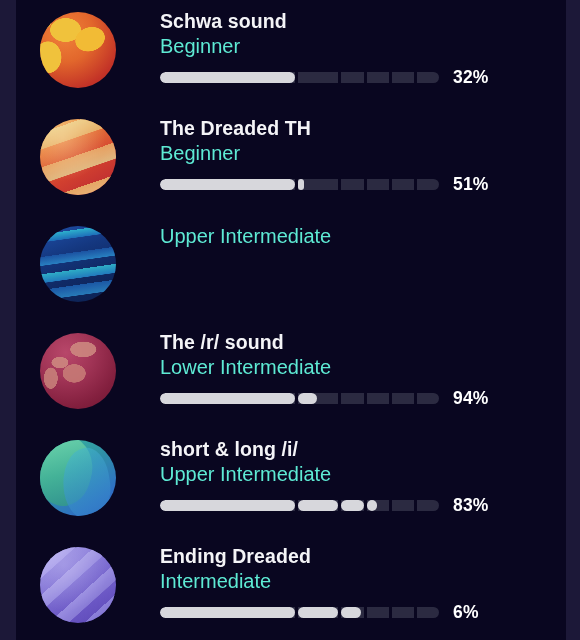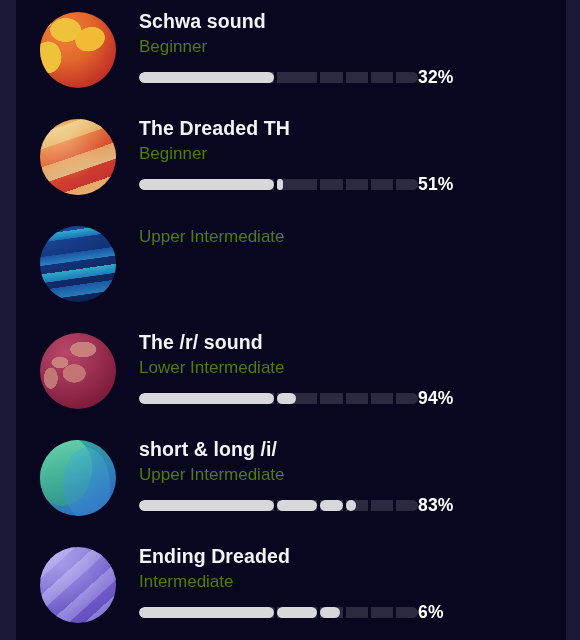--- a/index.html
+++ b/index.html
@@ -32,20 +32,21 @@
     height: 100%;
   }
 
   .lesson-row {
     position: relative;
     display: flex;
     align-items: flex-start;
     height: 107px;
     padding-left: 24px;
     box-sizing: border-box;
+    gap: 21px;
   }
 
   
   .planet-wrap {
     flex: 0 0 auto;
     width: 76px;
     height: 76px;
     margin-top: 12px;
     position: relative;
   }
@@ -176,22 +177,22 @@
   .lesson-title {
     color: #f4f4f7;
     font-size: 19.5px;
     font-weight: 700;
     line-height: 24px;
     letter-spacing: .1px;
     white-space: nowrap;
   }
 
   .lesson-level {
-    color: #4d7c0f;
-    font-size: 17px;
+    color: #5eead4;
+    font-size: 20px;
     font-weight: 400;
     line-height: 19px;
     margin-top: 4px;
     white-space: nowrap;
   }
 
   
   .progress-row {
     display: flex;
     align-items: center;
@@ -218,20 +219,21 @@
     position: absolute;
     left: 0; top: 0; bottom: 0;
     background: #d7d7dc;
     border-radius: 6px;
   }
 
   .pct {
     color: #ffffff;
     font-size: 17.5px;
     font-weight: 700;
+    margin-left: 14px;
     white-space: nowrap;
     letter-spacing: .2px;
   }
 </style>
 </head>
 <body>
 
 <div id="app">
   <div id="list">
       <div class="lesson-row">

